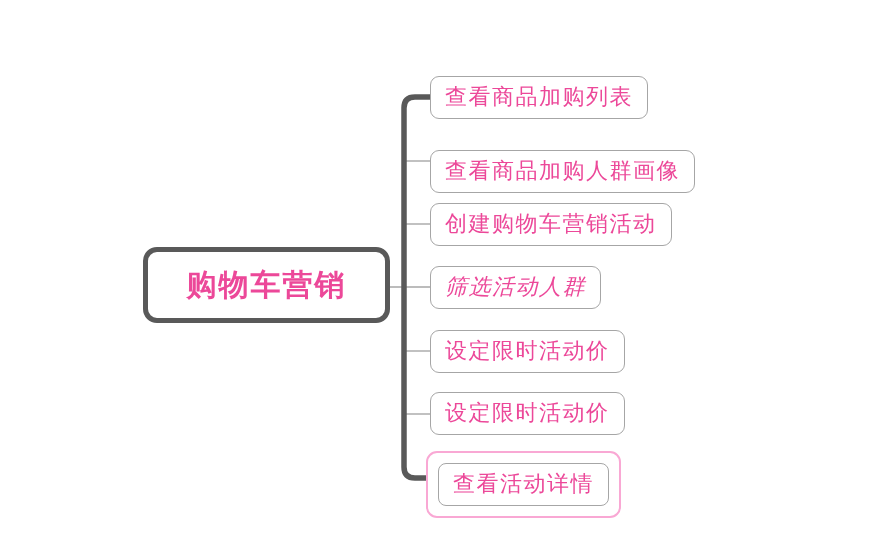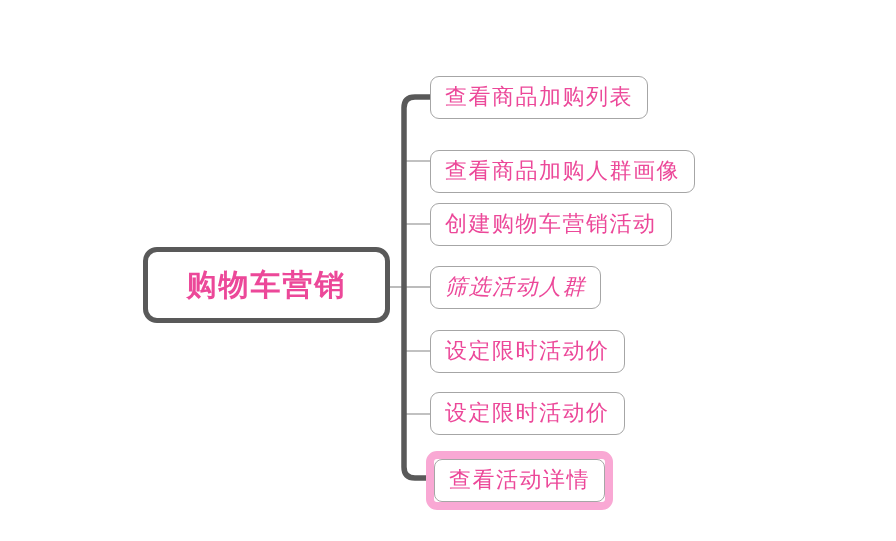--- a/index.html
+++ b/index.html
@@ -55,23 +55,23 @@
   .n2 { left: 430px; top: 150px; }
   .n3 { left: 430px; top: 203px; }
   .n4 { left: 430px; top: 266px; font-style: italic; }
   .n5 { left: 430px; top: 330px; }
   .n6 { left: 430px; top: 392px; }
   .selection-wrap {
     position: absolute;
     z-index: 1;
     left: 426px;
     top: 451px;
-    border: 8px solid #f9a8d4;
+    border: 2px solid #f9a8d4;
     border-radius: 11px;
-    padding: 0;
+    padding: 10px;
     background: #ffffff;
   }
   .selection-wrap .child-node {
     position: relative;
     left: 0;
     top: 0;
     border-radius: 8px;
   }
 </style>
 </head>

